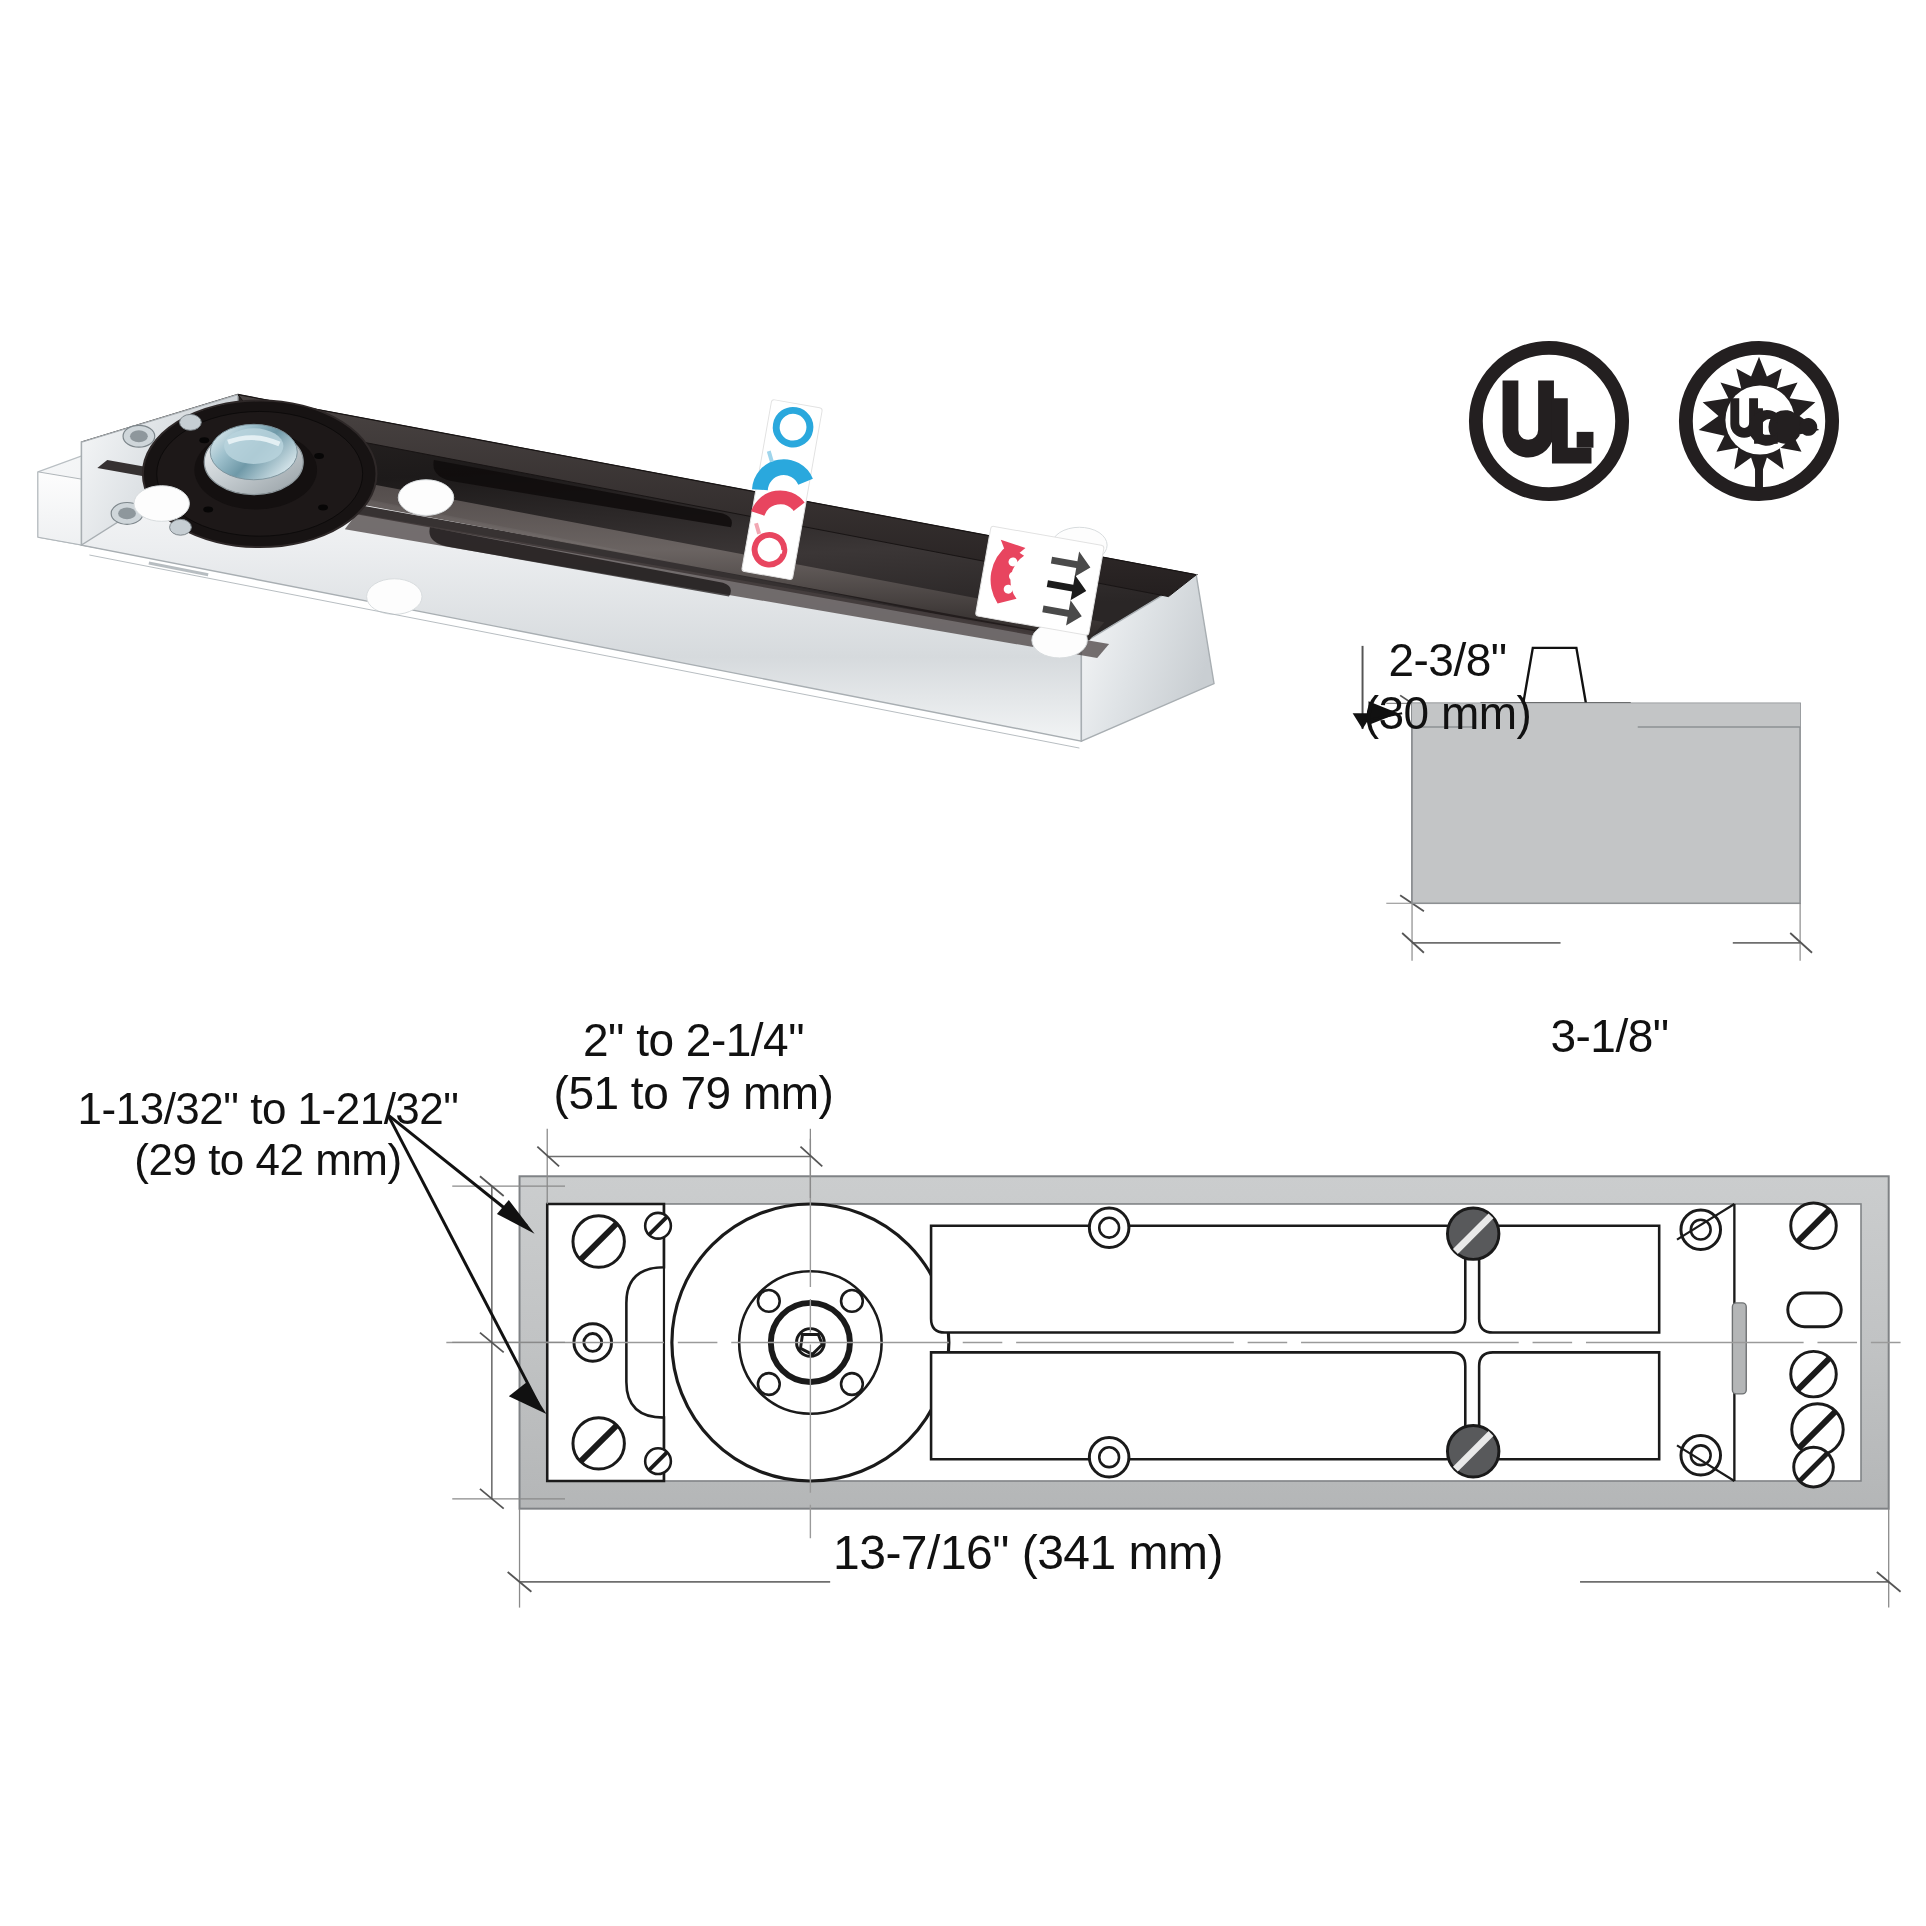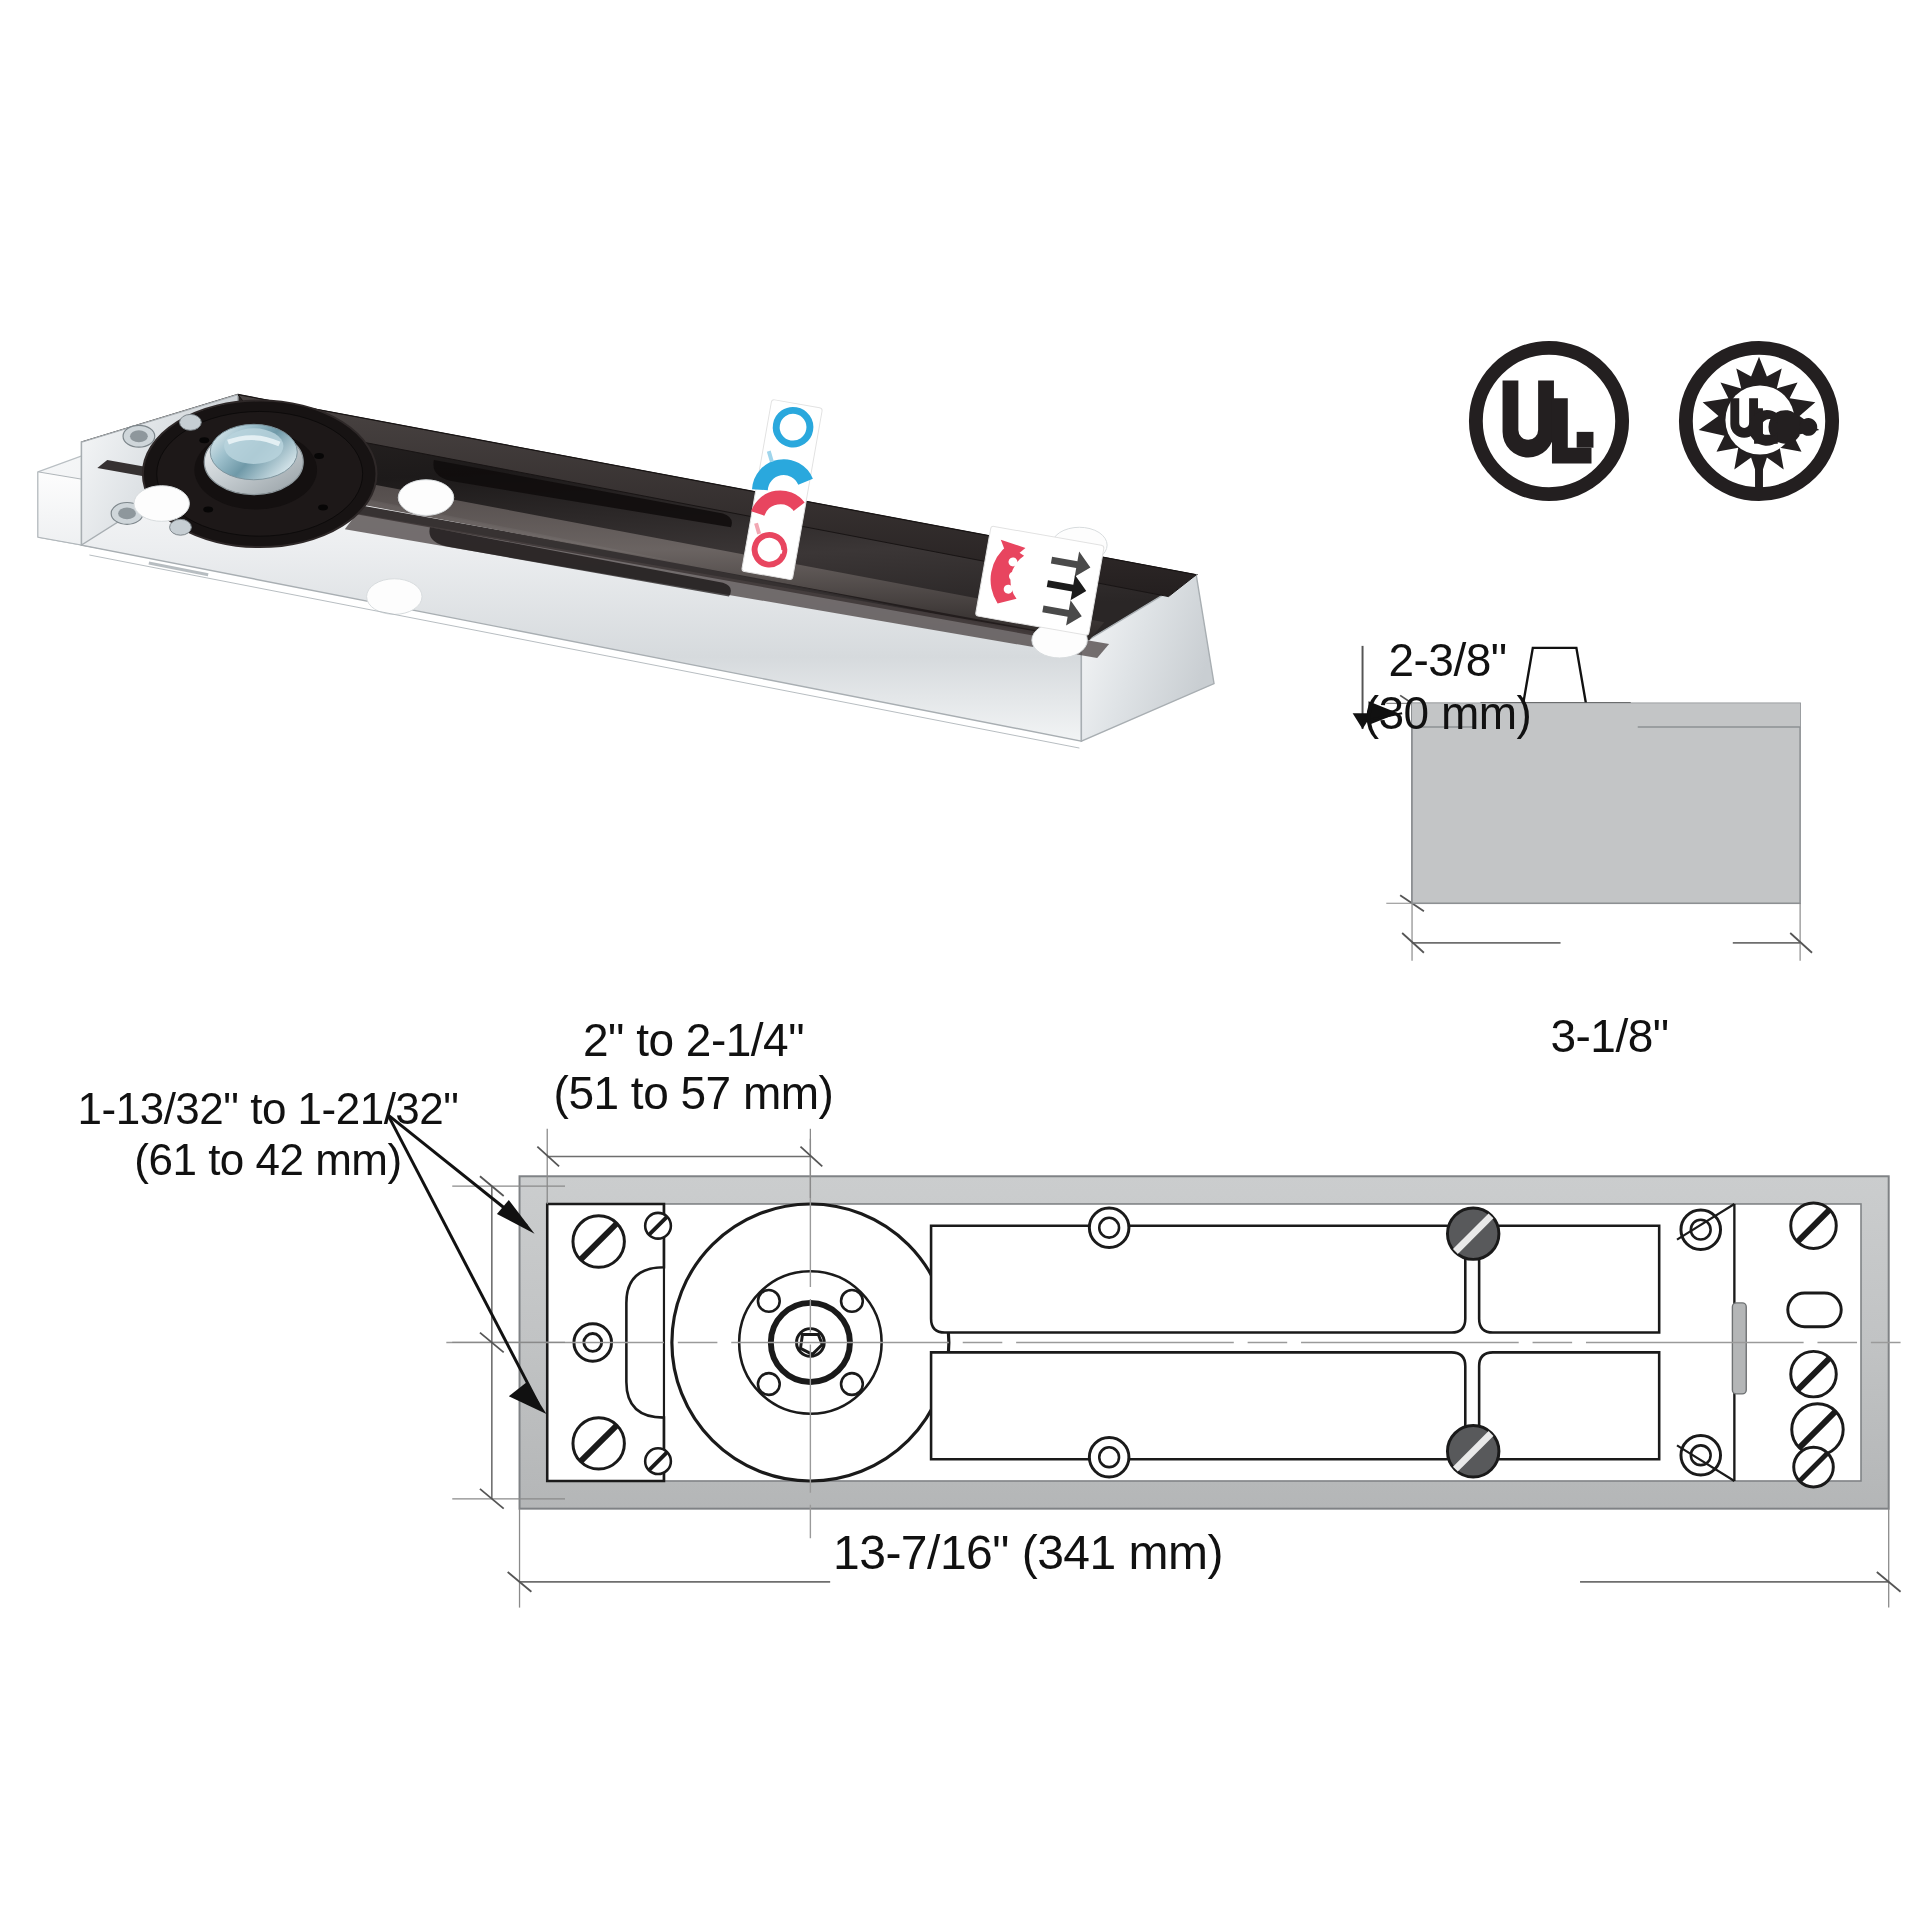--- a/index.html
+++ b/index.html
@@ -398,26 +398,26 @@
       </g>
       <g>
         <line x1="12" y1="16" x2="164" y2="308" stroke="#111" stroke-width="3"></line>
         <polygon points="172,318 134,300 152,286" fill="#111"></polygon>
       </g>
     </svg>
   </div>
 
   <div class="dimtext" style="left:535px;top:1014px;width:317px;font-size:46px;">
     <span class="l1">2" to 2-1/4"</span>
-    <span class="l2">(51 to 57 mm)</span>
+    <span class="l2">(51 to 79 mm)</span>
   </div>
 
   <div class="dimtext" style="left:50px;top:1083px;width:436px;font-size:44px;">
     <span class="l1">1-13/32" to 1-21/32"</span>
-    <span class="l2">(61 to 42 mm)</span>
+    <span class="l2">(29 to 42 mm)</span>
   </div>
 
   <div class="dimtext" style="left:820px;top:1525px;width:416px;font-size:48px;">
     <span class="l1">13-7/16" (341 mm)</span>
   </div>
 
 </div>
 
 
 </body></html>

